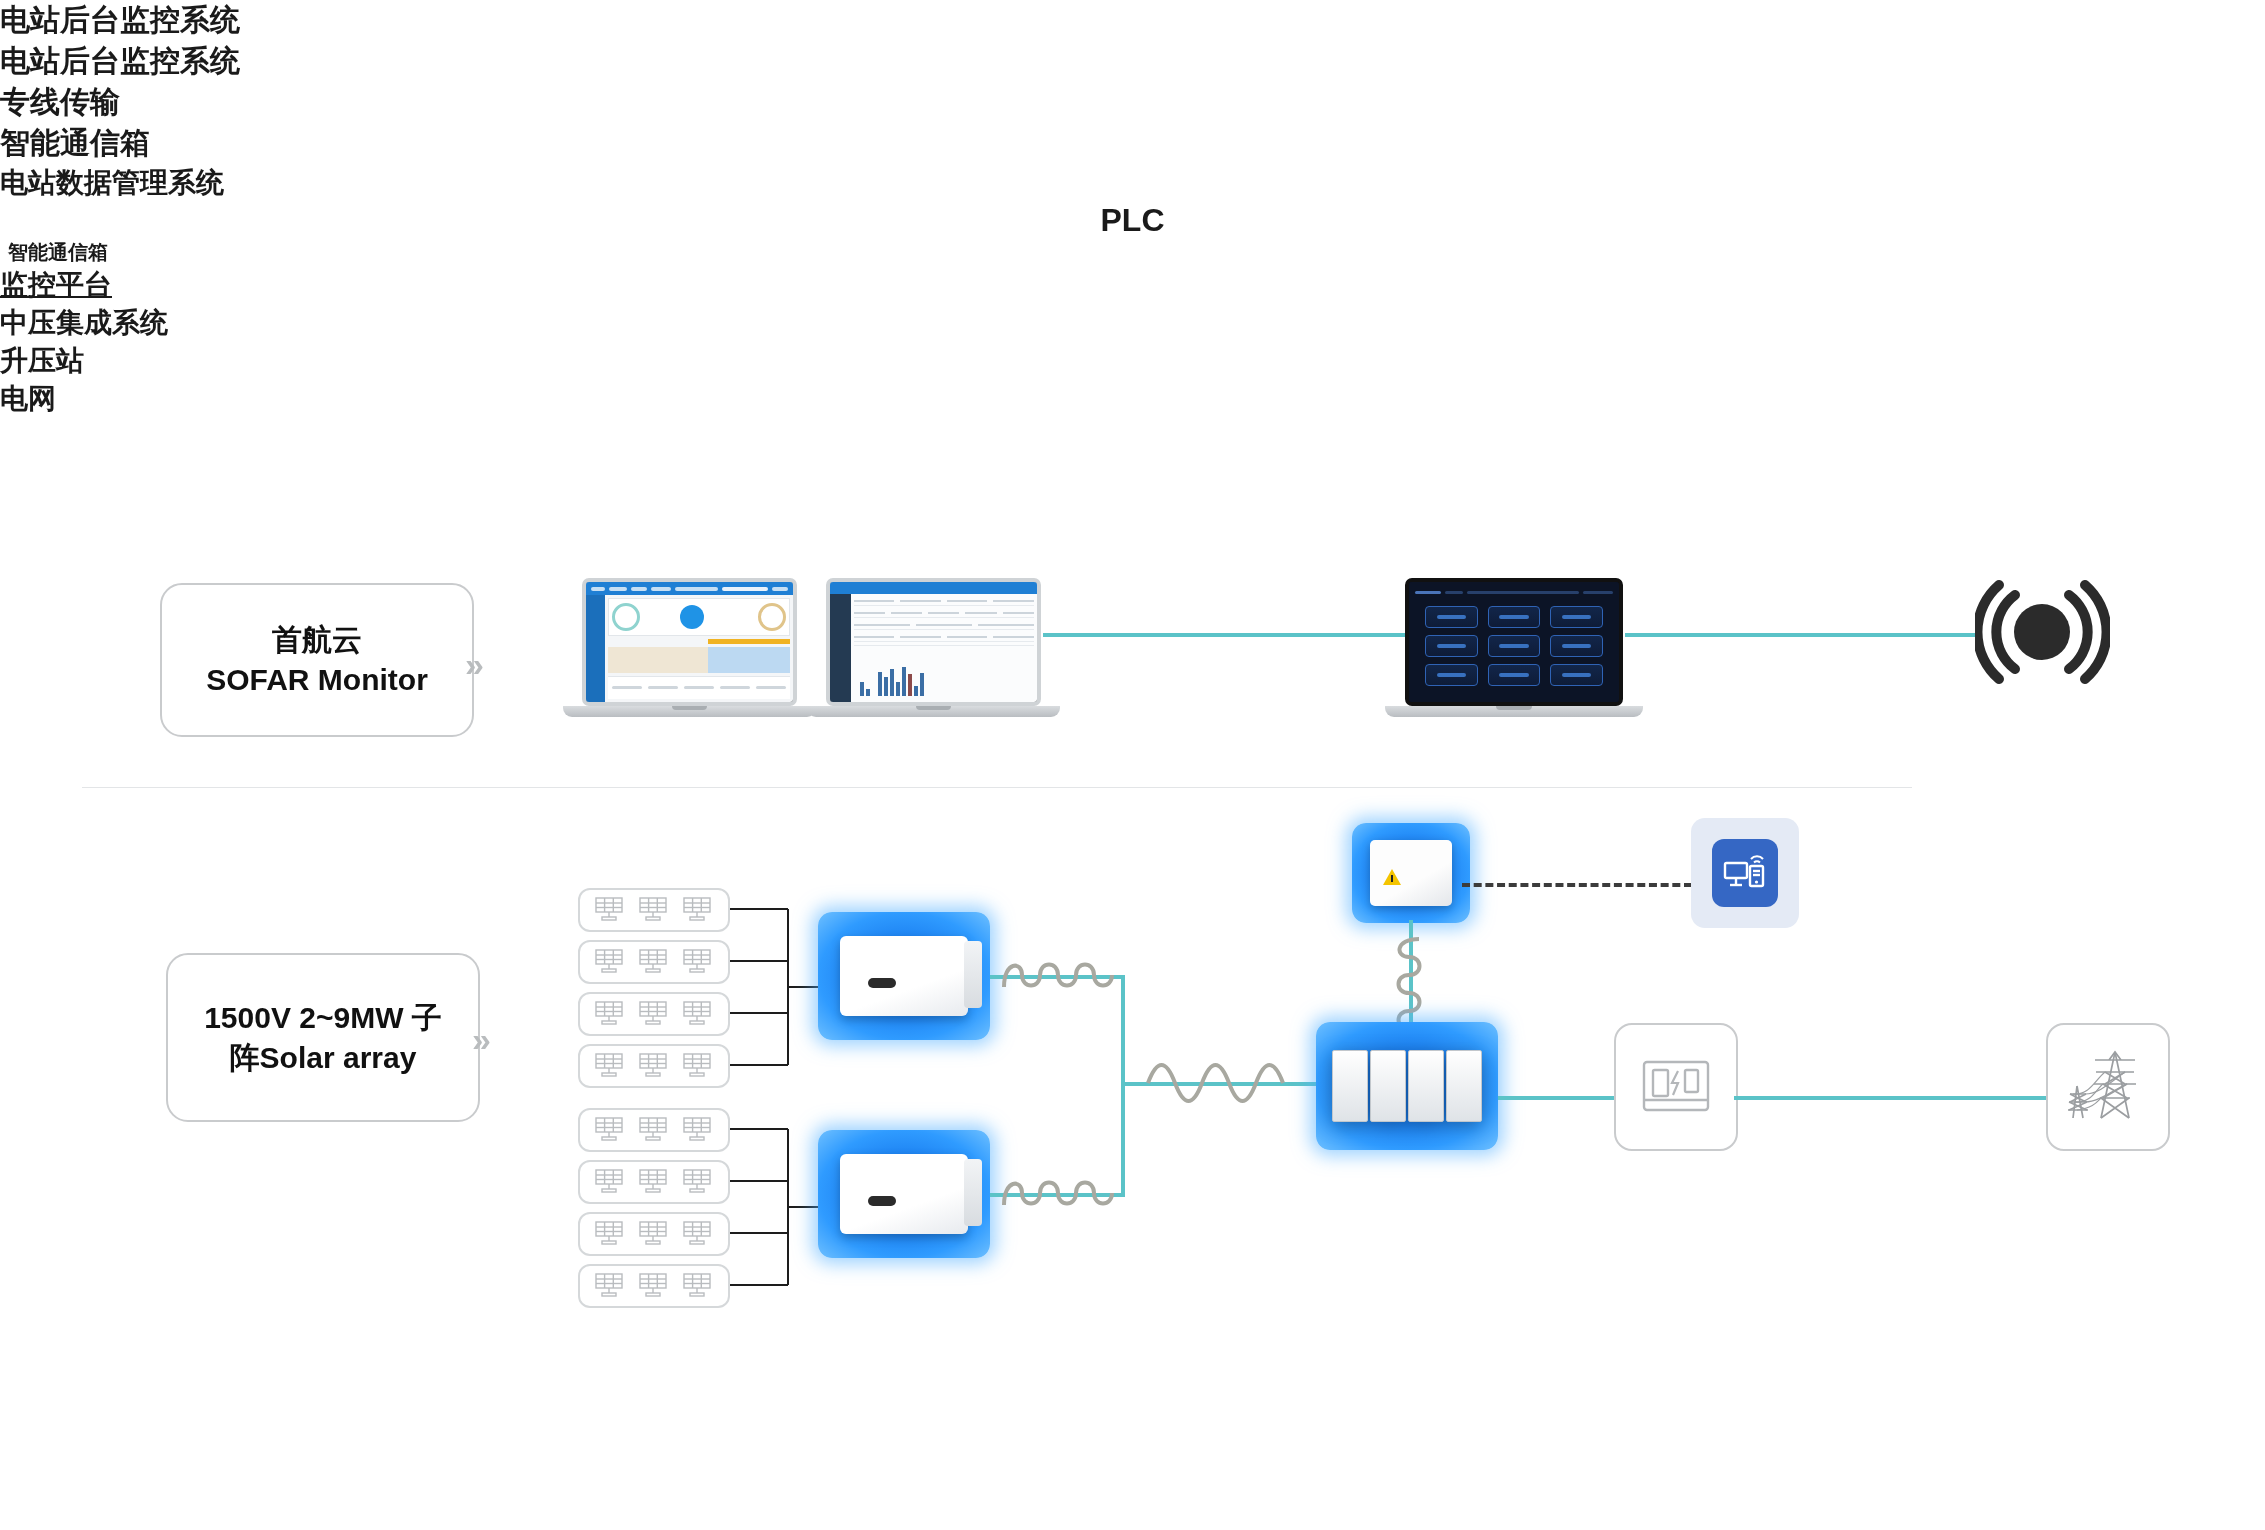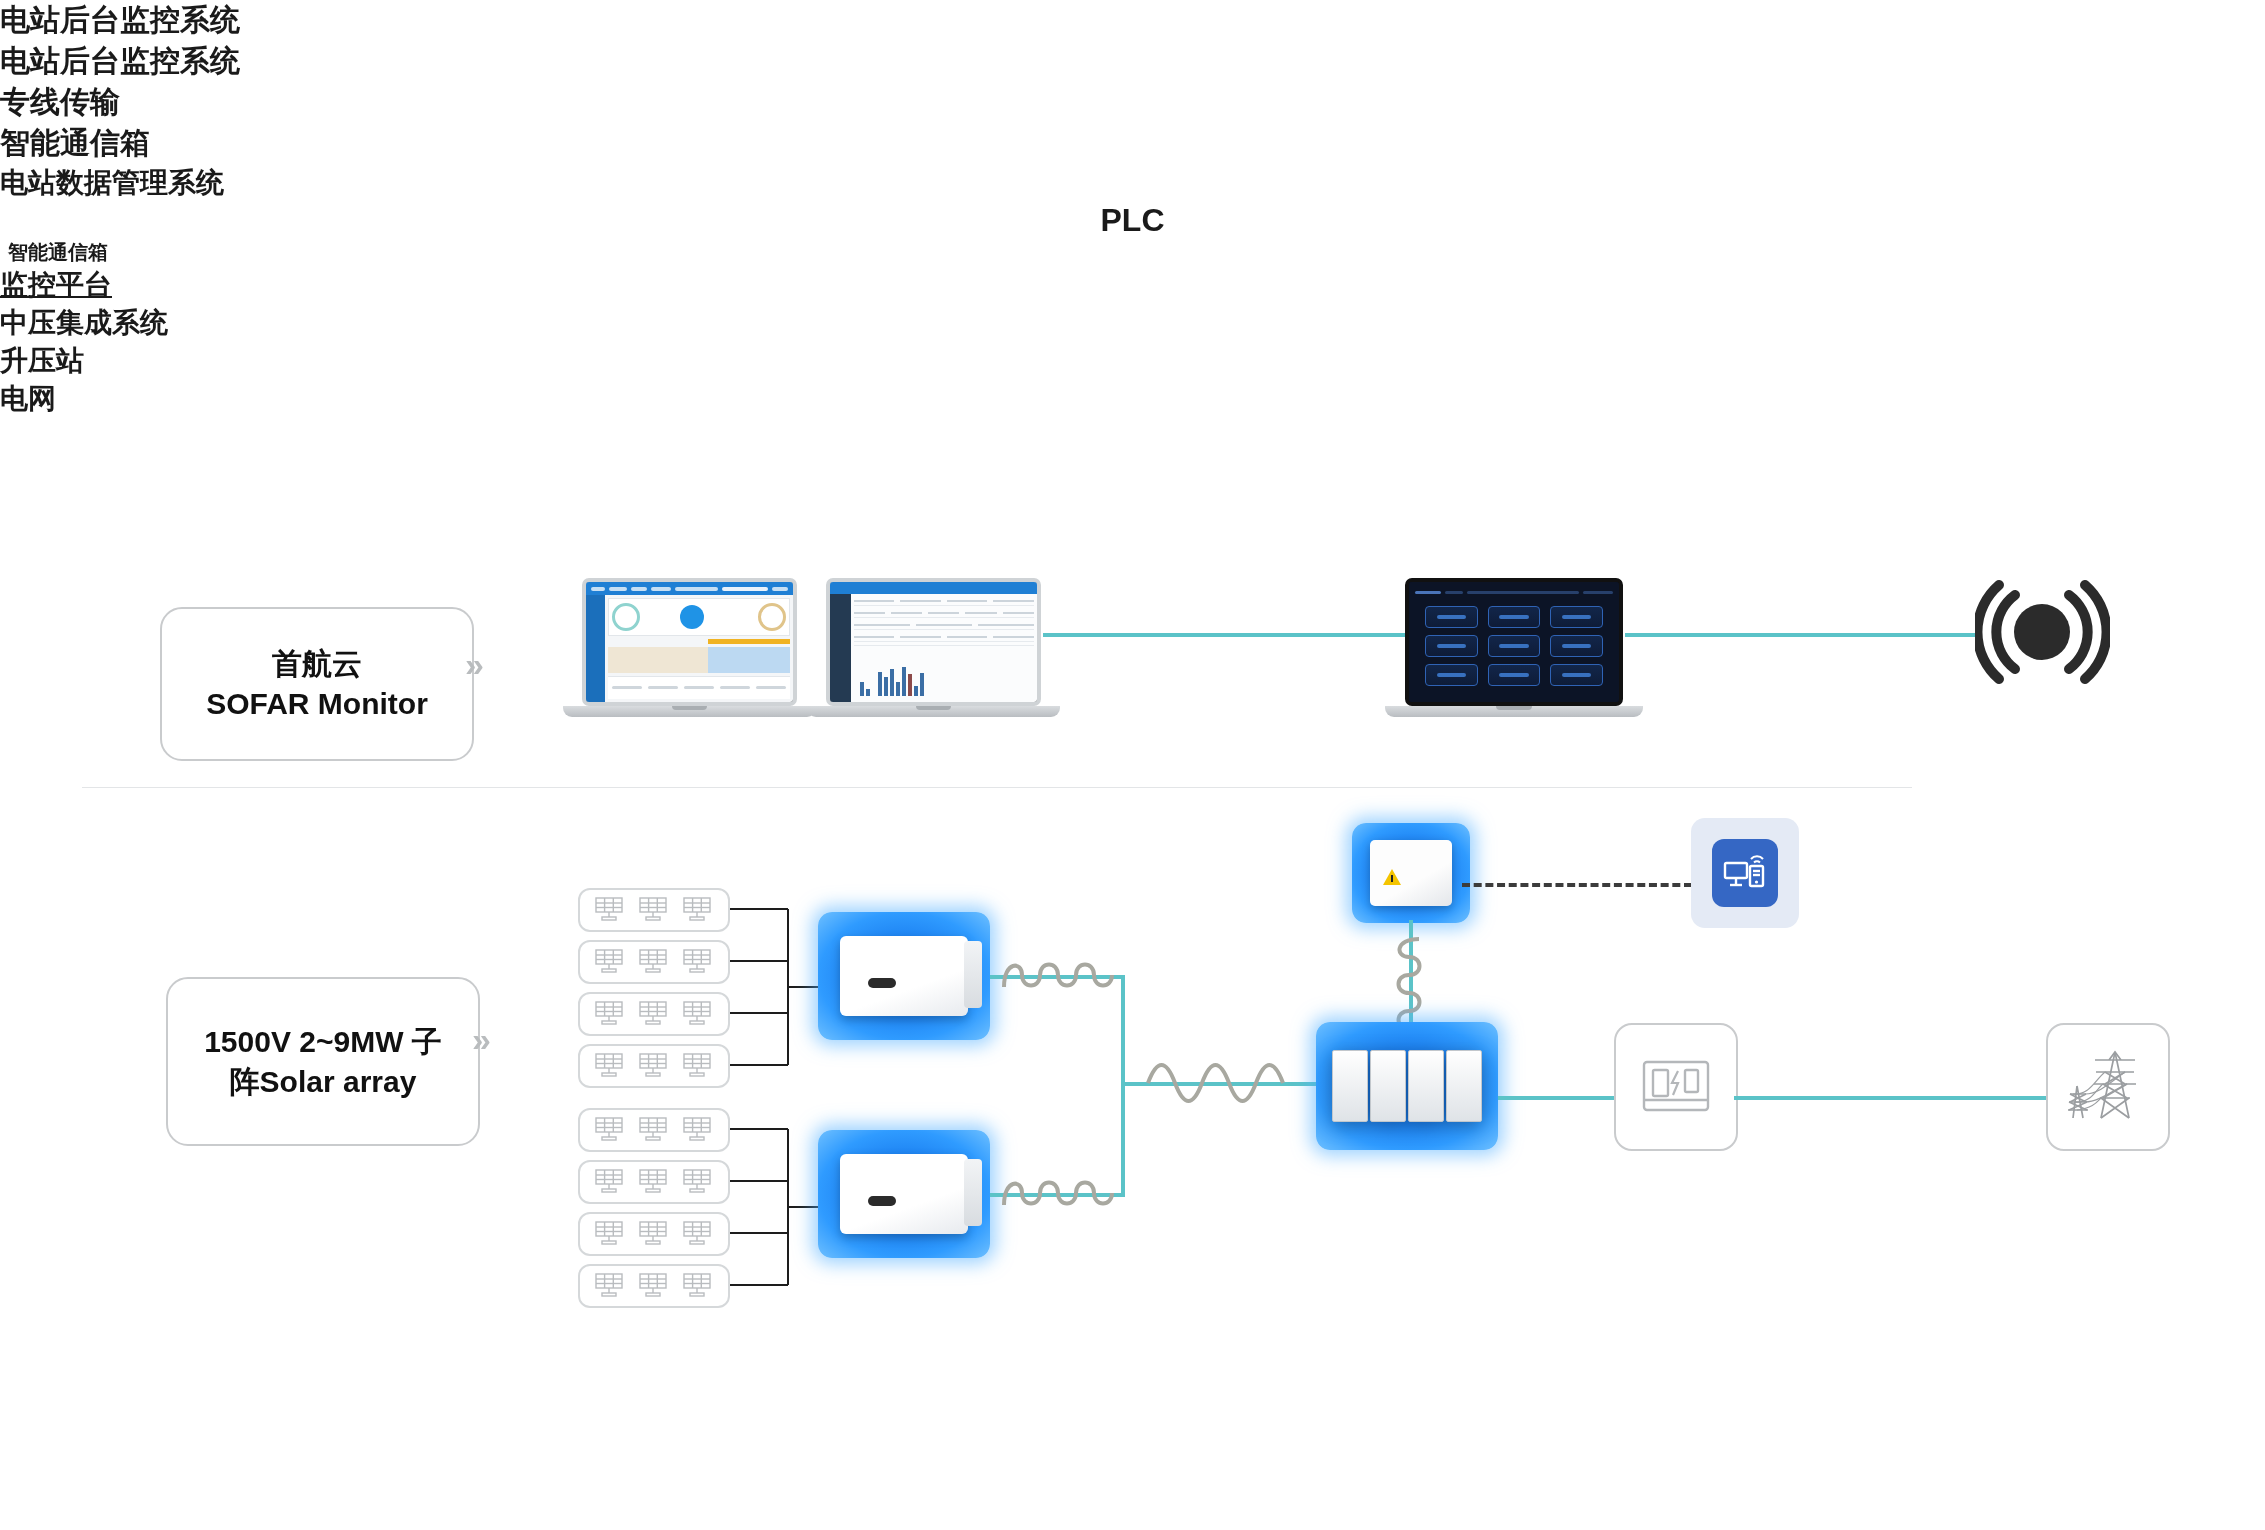--- a/index.html
+++ b/index.html
@@ -3,21 +3,21 @@
 <meta charset="utf-8">
 <style>
   html,body{margin:0;padding:0;background:#ffffff;}
   body{width:2265px;height:1530px;position:relative;overflow:hidden;
        font-family:"Liberation Sans","DejaVu Sans",sans-serif;color:#1c1c1c;}
   .abs{position:absolute;}
   .lbl{font-weight:bold;color:#1a1a1a;white-space:nowrap;}
 
   
   .card-box{position:absolute;border:2px solid #c9cbcd;border-radius:22px;background:#fff;
-            display:flex;align-items:center;justify-content:center;text-align:center;margin-top:24px;}
+            display:flex;align-items:center;justify-content:center;text-align:center;}
   .card-box .txt{font-weight:bold;font-size:30px;line-height:1.32;color:#111;}
 
   
   .chev{position:absolute;color:#b9bcbe;font-size:34px;font-weight:bold;letter-spacing:-6px;}
 
   
   .tl-h{position:absolute;height:4px;background:#5bc3c8;}
   .tl-v{position:absolute;width:4px;background:#5bc3c8;}
 
   

